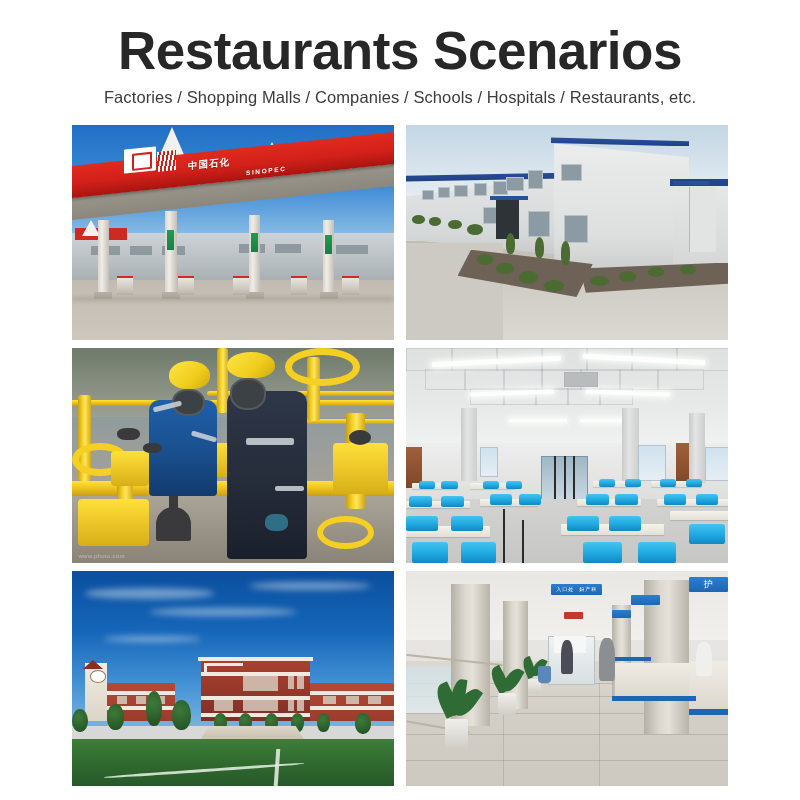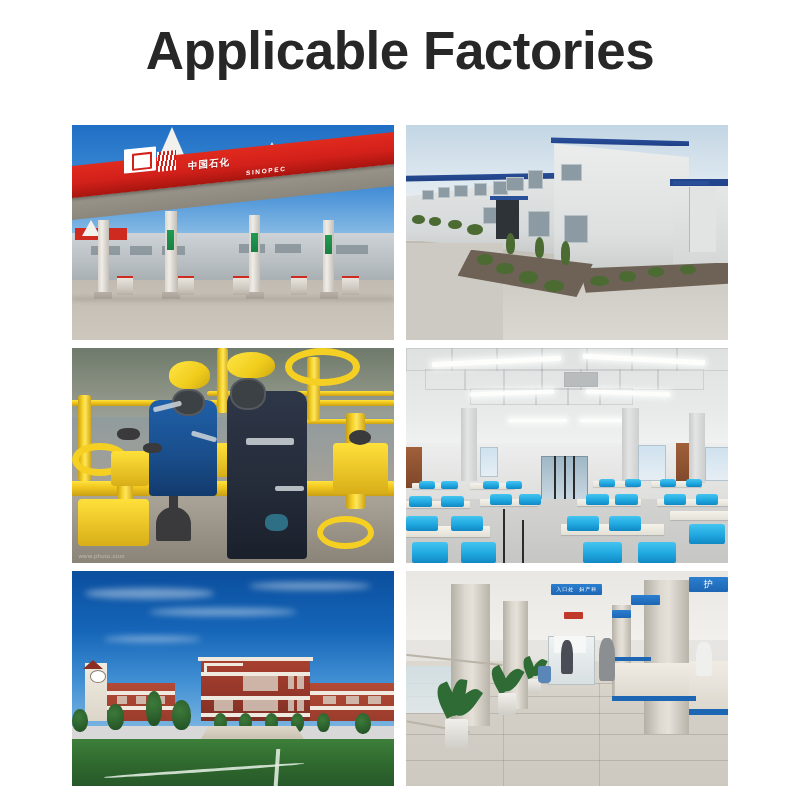--- a/index.html
+++ b/index.html
@@ -428,21 +428,22 @@
   .p6-glass {
     position: absolute; background: linear-gradient(to bottom, #cfe0e6, #e3ecef); opacity: .8;
   }
 </style>
 </head>
 <body>
 
 <div class="page">
 
   <div class="header">
-    <h1 class="title">Applicable Factories</h1>
+    <h1 class="title">Restaurants Scenarios</h1>
+    <p class="subtitle">Factories / Shopping Malls / Companies / Schools / Hospitals / Restaurants, etc.</p>
   </div>
 
   <div class="grid">
 
     <div class="photo">
       <div class="scene">
         <div class="p1-sky"></div>
         <div class="p1-ground"></div>
 
         <div class="p1-bldg">

